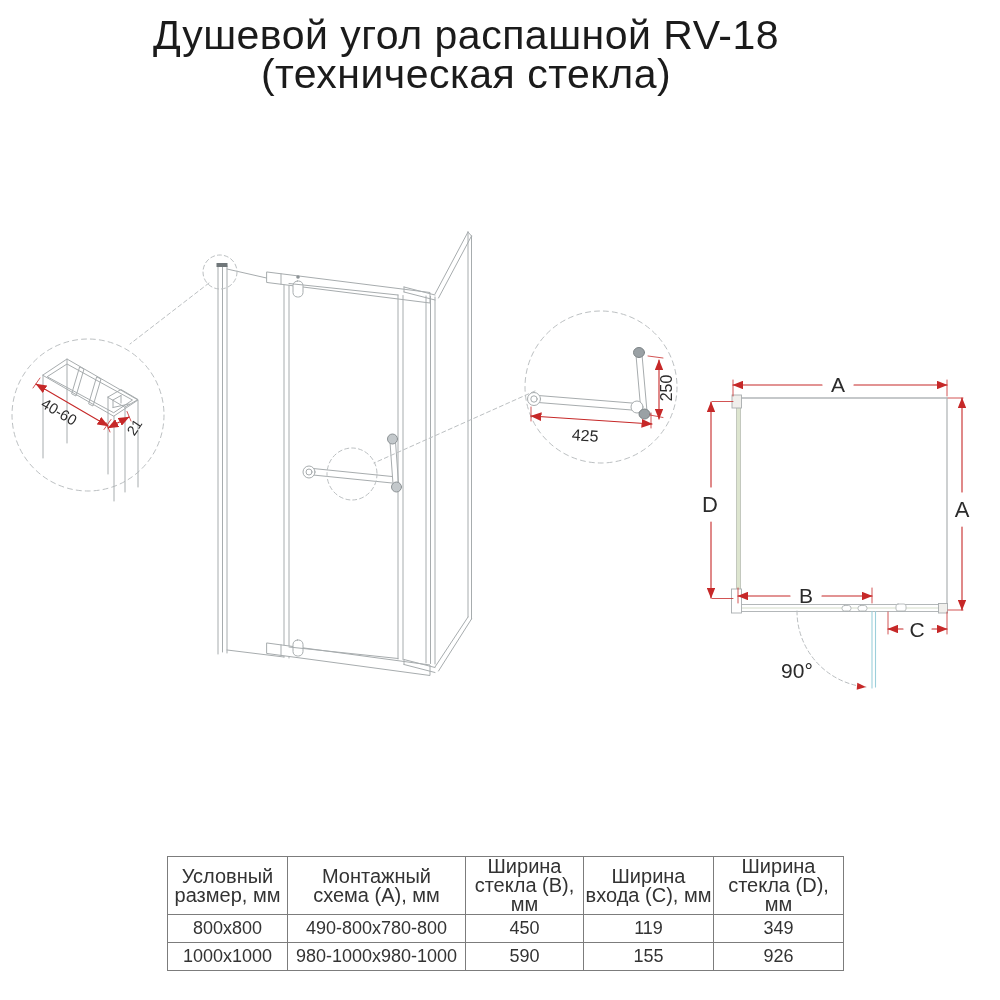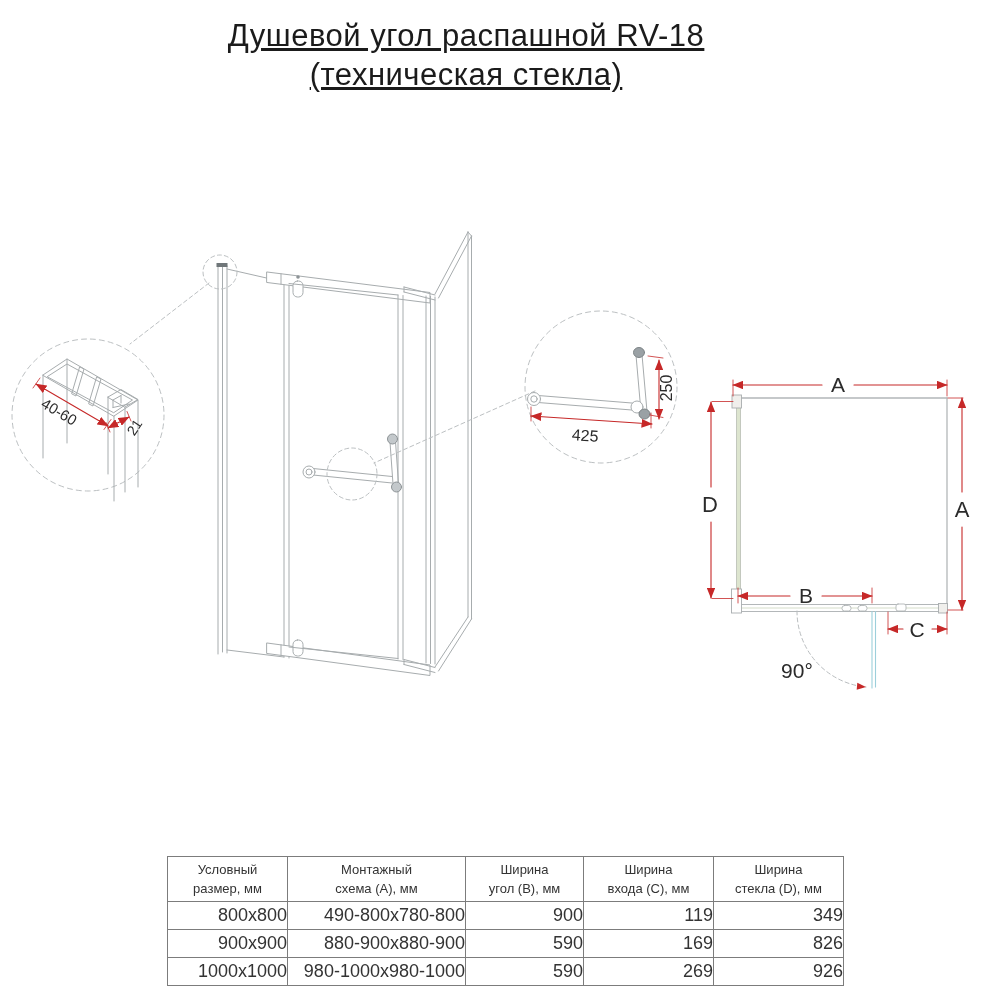--- a/index.html
+++ b/index.html
@@ -1,26 +1,26 @@
 <!DOCTYPE html>
 <html><head>
 <meta charset="utf-8">
 <style>
   html,body{margin:0;padding:0;background:#ffffff;}
   .page{position:relative;width:1000px;height:1000px;background:#fff;overflow:hidden;
         font-family:"Liberation Sans", sans-serif;}
   .title{position:absolute;top:16px;left:0;width:932px;text-align:center;
-         font-size:31px;line-height:39px;color:#1b1b1b;letter-spacing:.5px;text-decoration:underline;}
+         font-size:41px;line-height:39px;color:#1b1b1b;letter-spacing:.5px;}
   svg.drawing{position:absolute;top:0;left:0;}
   table.sizes{position:absolute;top:856px;left:167px;width:676px;
               border-collapse:collapse;table-layout:fixed;background:#fff;}
   table.sizes th,table.sizes td{border:1px solid #7c7c7c;color:#333;font-weight:400;
               text-align:center;vertical-align:middle;padding:0;}
-  table.sizes th{height:44px;font-size:13px;line-height:19px;}
-  table.sizes td{height:27px;font-size:18px;text-align:right;}
+  table.sizes th{height:44px;font-size:20px;line-height:19px;}
+  table.sizes td{height:27px;font-size:18px;}
   .dimtext{fill:#2b2b2b;font-family:"Liberation Sans", sans-serif;}
 </style>
 </head>
 <body>
 
 <div class="page">
 
   <header class="title">
     <div>Душевой угол распашной RV-18</div>
     <div>(техническая стекла)</div>
@@ -254,49 +254,42 @@
         <th>
           <div>Условный</div>
             <div>размер, мм</div>
         </th>
         <th>
           <div>Монтажный</div>
             <div>схема (A), мм</div>
         </th>
         <th>
           <div>Ширина</div>
-            <div>угол (B), мм</div>
+            <div>стекла (B), мм</div>
         </th>
         <th>
           <div>Ширина</div>
             <div>входа (C), мм</div>
         </th>
         <th>
           <div>Ширина</div>
             <div>стекла (D), мм</div>
         </th>
       </tr>
     </thead>
     <tbody>
       <tr>
         <td>800x800</td>
         <td>490-800x780-800</td>
-        <td>900</td>
+        <td>450</td>
         <td>119</td>
         <td>349</td>
-      </tr>
-      <tr>
-        <td>900x900</td>
-        <td>880-900x880-900</td>
-        <td>590</td>
-        <td>169</td>
-        <td>826</td>
       </tr>
       <tr>
         <td>1000x1000</td>
         <td>980-1000x980-1000</td>
         <td>590</td>
-        <td>269</td>
+        <td>155</td>
         <td>926</td>
       </tr>
     </tbody>
   </table>
 </div>
 
 </body></html>

